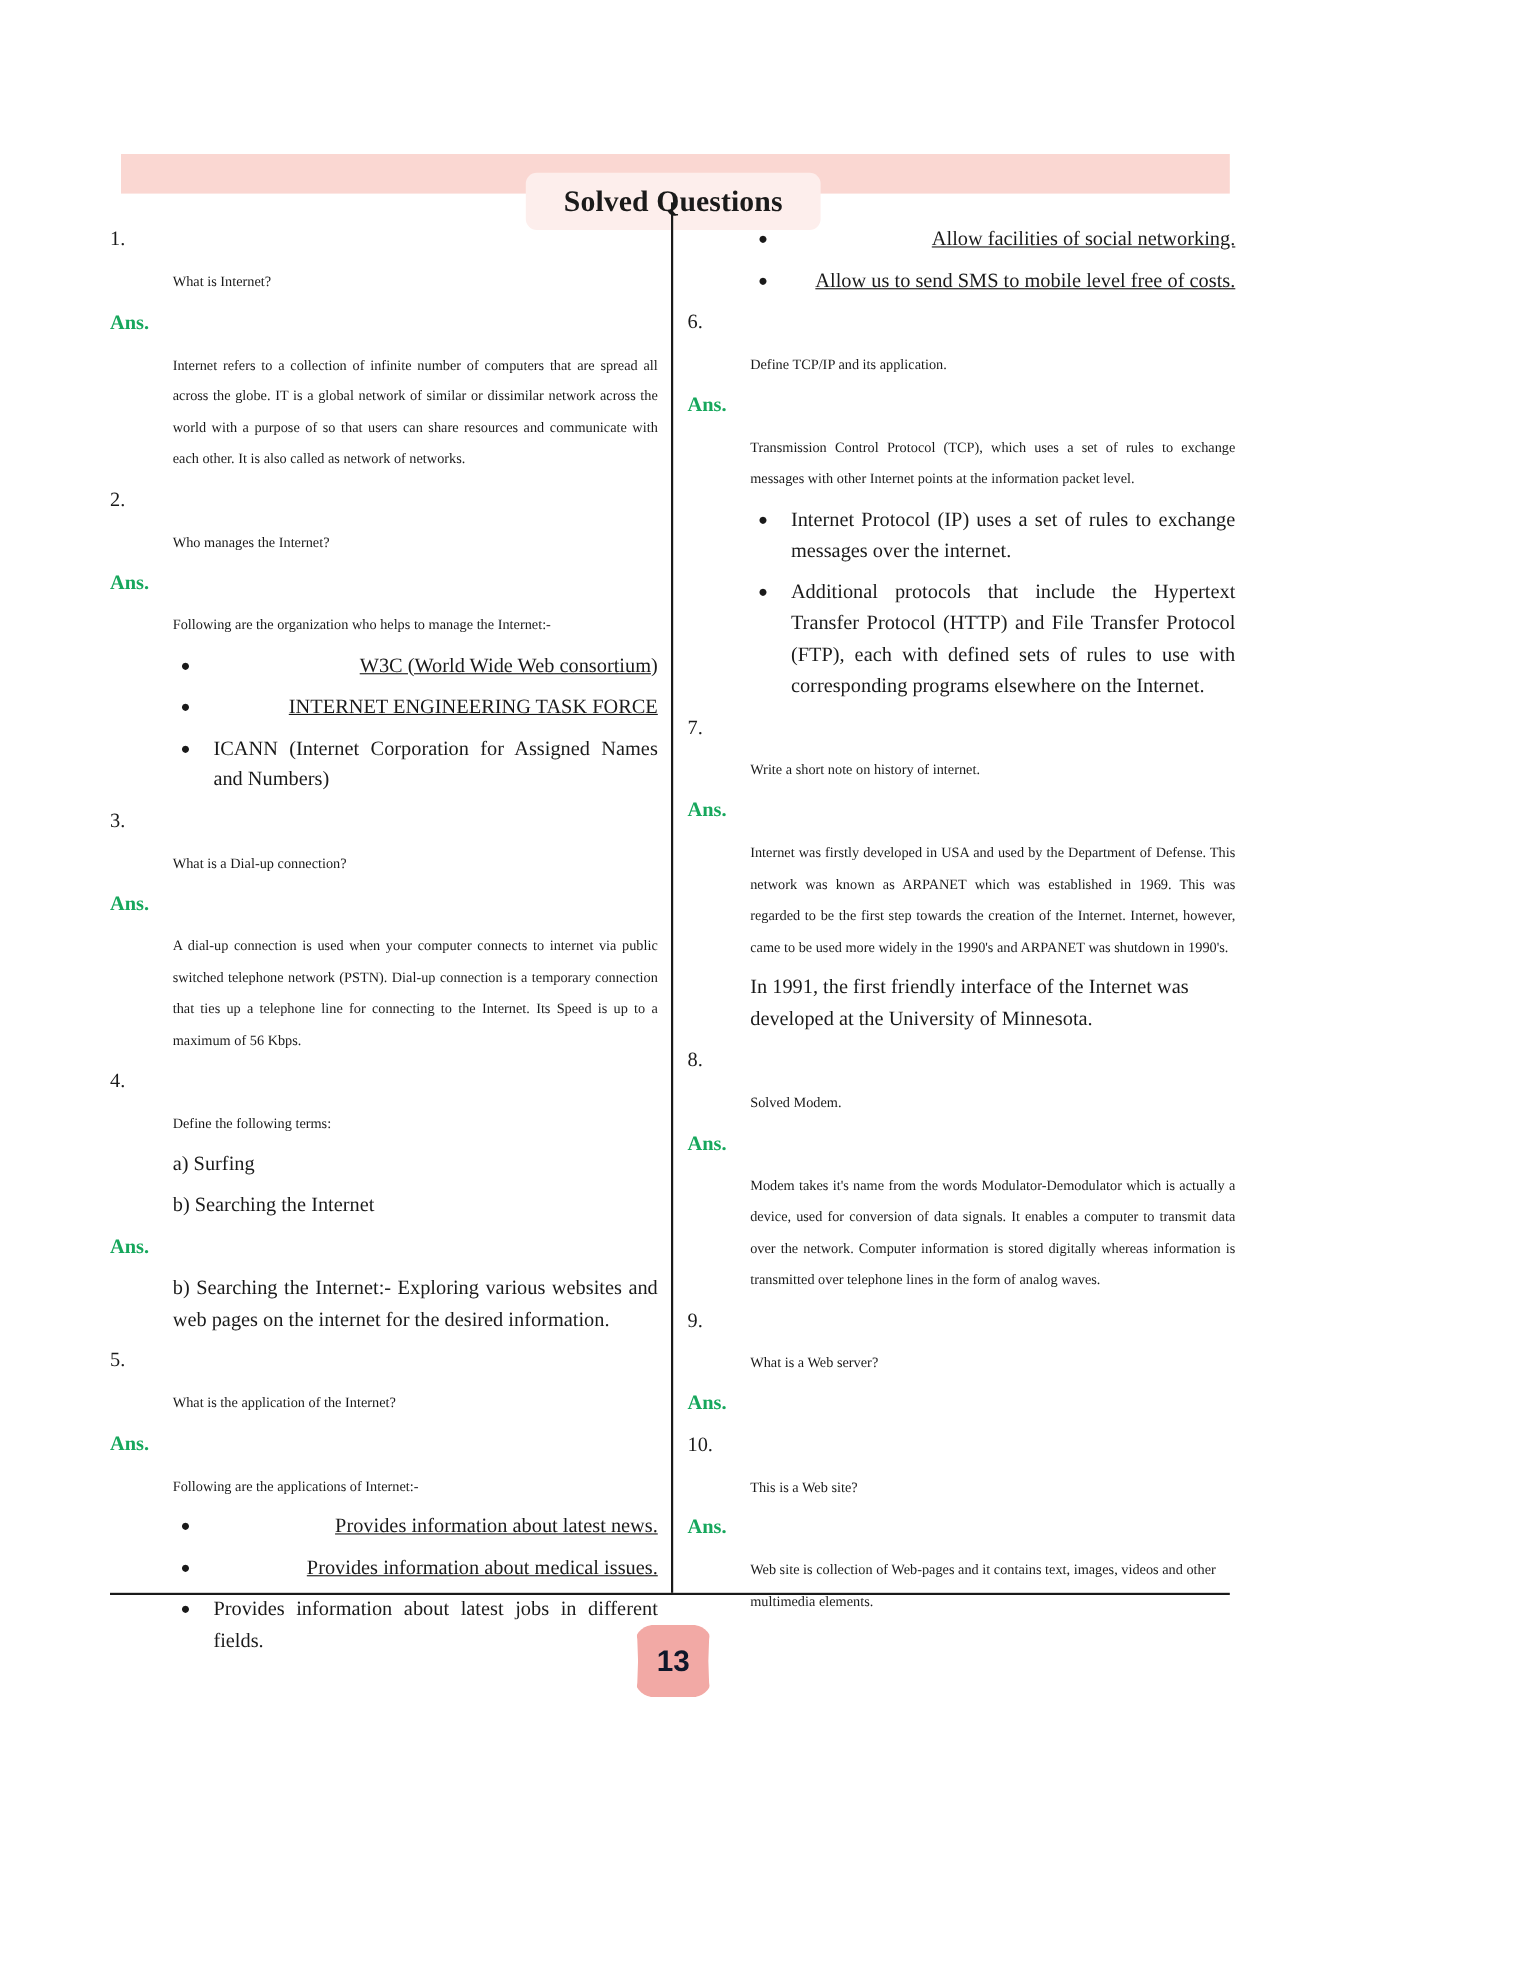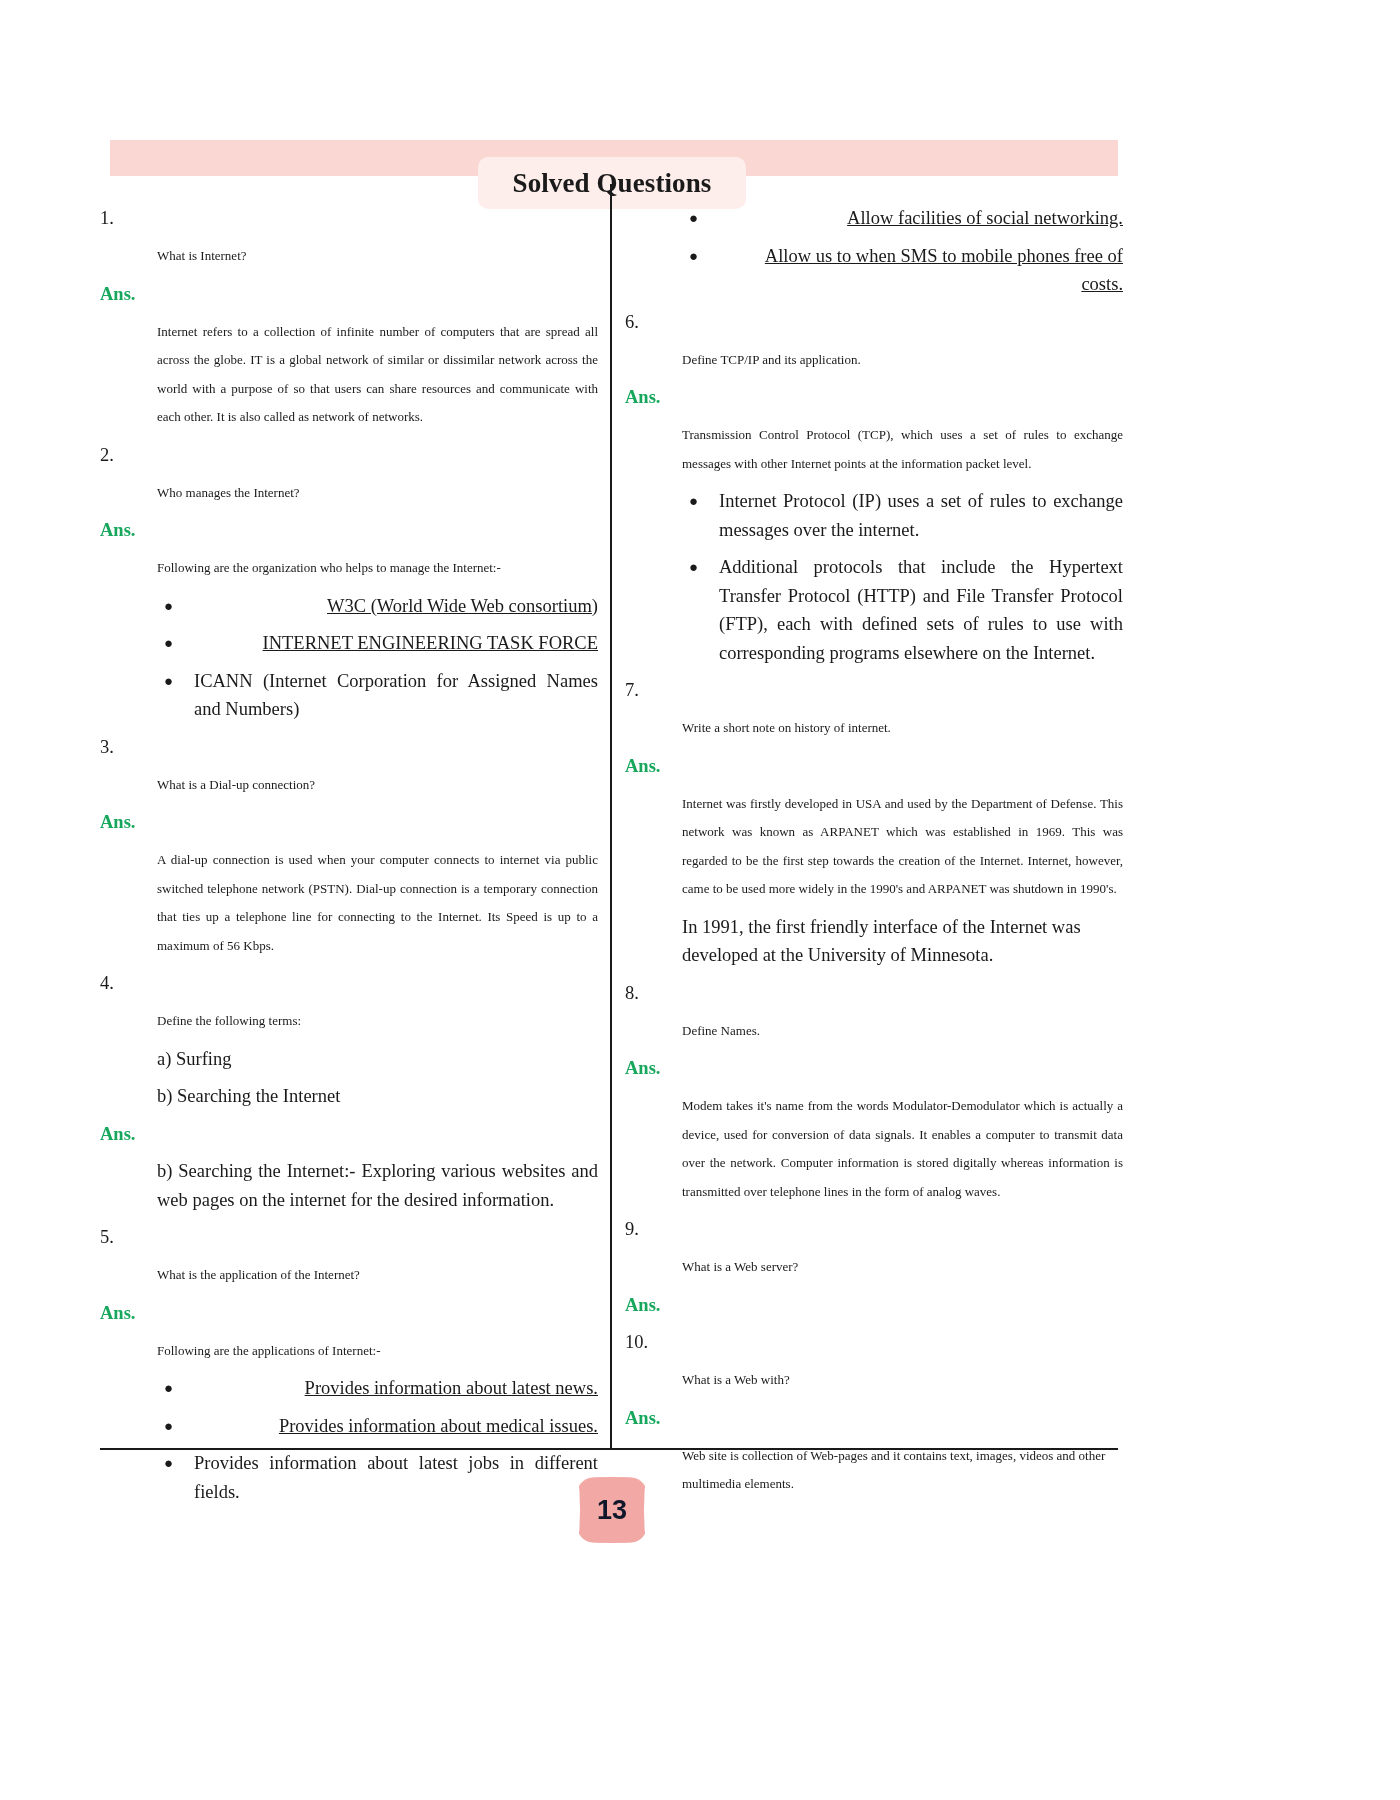--- a/index.html
+++ b/index.html
@@ -263,21 +263,21 @@
   </div>
 
   <div class="column col-right">
 
     <div class="bullet-row">
       <span class="bullet-dot">●</span>
       <span class="bullet-text noj">Allow facilities of social networking.</span>
     </div>
     <div class="bullet-row">
       <span class="bullet-dot">●</span>
-      <span class="bullet-text noj">Allow us to when SMS to mobile phones free of costs.</span>
+      <span class="bullet-text noj">Allow us to send SMS to mobile level free of costs.</span>
     </div>
 
     <div class="qa-row">
       <span class="marker">6.</span>
       <span class="body-text noj">Define TCP/IP and its application.</span>
     </div>
 
     <div class="qa-row">
       <span class="marker ans">Ans.</span>
       <span class="body-text">Transmission Control Protocol (TCP), which uses a set of rules to exchange messages with other Internet points at the information packet level.</span>
@@ -299,40 +299,40 @@
 
     <div class="qa-row">
       <span class="marker ans">Ans.</span>
       <span class="body-text">Internet was firstly developed in USA and used by the Department of Defense. This network was known as ARPANET which was established in 1969. This was regarded to be the first step towards the creation of the Internet. Internet, however, came to be used more widely in the 1990's and ARPANET was shutdown in 1990's.</span>
     </div>
 
     <div class="para-indent noj">In 1991, the first friendly interface of the Internet was developed at the University of Minnesota.</div>
 
     <div class="qa-row">
       <span class="marker">8.</span>
-      <span class="body-text noj">Define Names.</span>
+      <span class="body-text noj">Solved Modem.</span>
     </div>
 
     <div class="qa-row">
       <span class="marker ans">Ans.</span>
       <span class="body-text">Modem takes it's name from the words Modulator-Demodulator which is actually a device, used for conversion of data signals. It enables a computer to transmit data over the network. Computer information is stored digitally whereas information is transmitted over telephone lines in the form of analog waves.</span>
     </div>
 
     <div class="qa-row">
       <span class="marker">9.</span>
       <span class="body-text noj">What is a Web server?</span>
     </div>
 
     <div class="qa-row">
       <span class="marker ans">Ans.</span>
     </div>
 
     <div class="qa-row">
       <span class="marker">10.</span>
-      <span class="body-text noj">What is a Web with?</span>
+      <span class="body-text noj">This is a Web site?</span>
     </div>
 
     <div class="qa-row">
       <span class="marker ans">Ans.</span>
       <span class="body-text noj">Web site is collection of Web-pages and it contains text, images, videos and other multimedia elements.</span>
     </div>
 
   </div>
 
   <div class="bottom-rule"></div>

